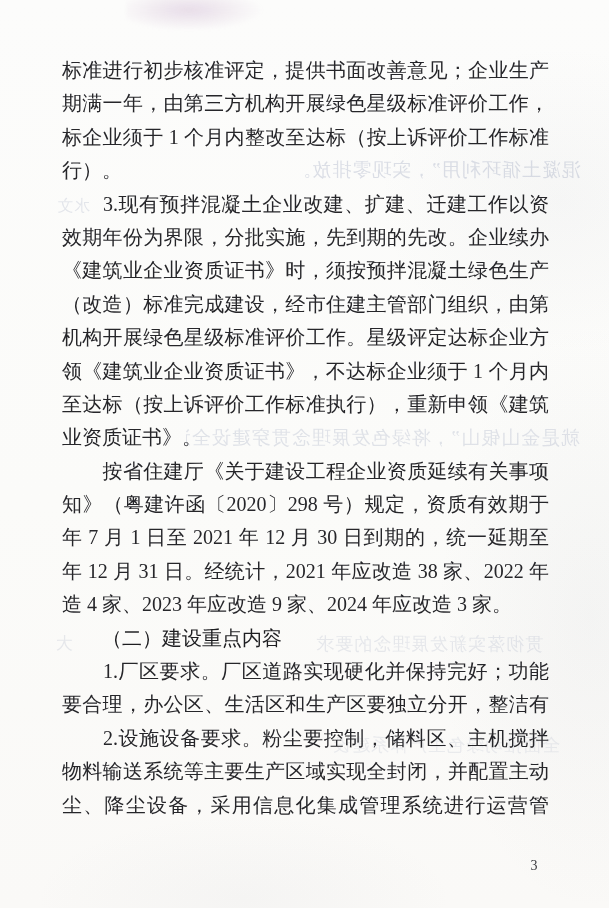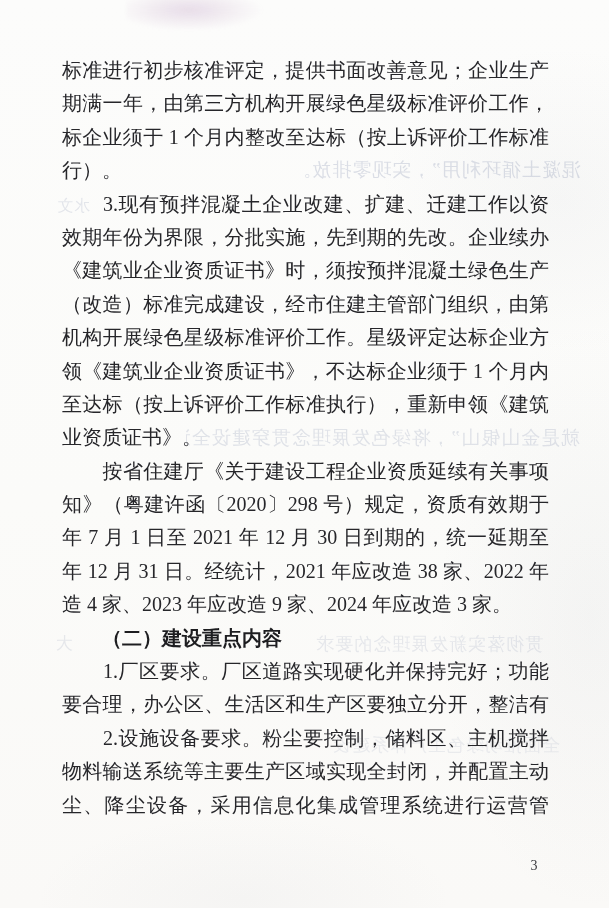--- a/index.html
+++ b/index.html
@@ -40,21 +40,21 @@
     line-height: 33.4px;
     text-align: justify;
     text-align-last: justify;
     overflow: hidden;
     -webkit-font-smoothing: antialiased;
   }
   .line.para-end {
     text-align-last: left;
   }
   .line.bold {
-    font-weight: 700;
+    font-weight: 400;
     color: #1d1d20;
   }
   .bleed {
     position: absolute;
     z-index: 2;
     color: #5d6c96;
     transform: scaleX(-1);
     filter: blur(0.7px);
     white-space: nowrap;
     overflow: hidden;

